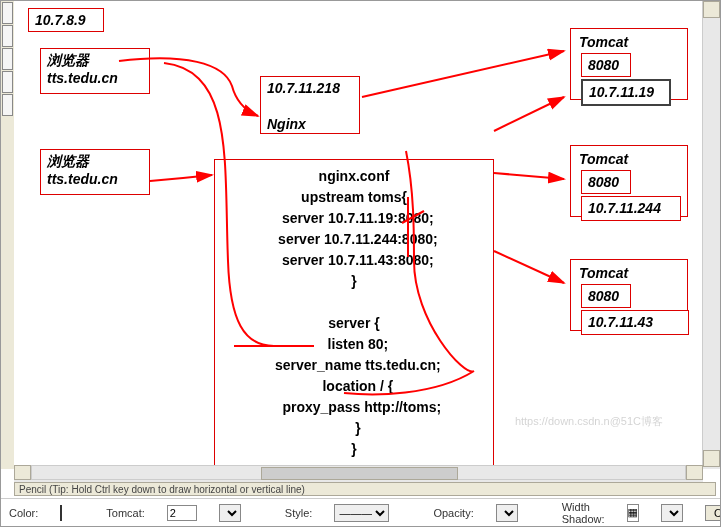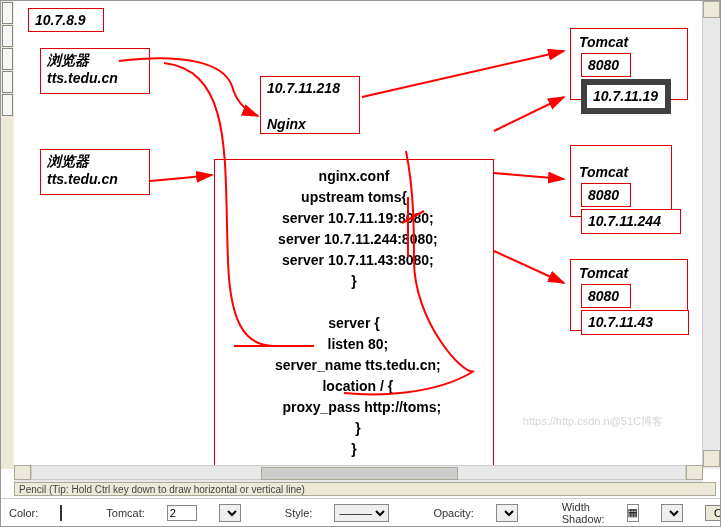--- a/index.html
+++ b/index.html
@@ -69,24 +69,24 @@
   listen 80;
   server_name tts.tedu.cn;
   location / {
     proxy_pass http://toms;
   }
 }</div>
 
     <div class="box" style="left:556px;top:27px;width:118px;height:72px;padding:4px 8px;">
       <span>Tomcat</span>
       <div class="box" style="position:relative;left:2px;top:2px;width:50px;border:1px solid #d00;display:inline-block;">8080</div>
-      <div class="box" style="position:relative;left:2px;top:4px;width:90px;border:6px solid #404040;display:inline-block;">10.7.11.19</div>
+      <div class="box" style="position:relative;left:2px;top:4px;width:90px;border:2px solid #404040;display:inline-block;">10.7.11.19</div>
     </div>
 
-    <div class="box" style="left:556px;top:144px;width:102px;height:72px;padding:17px 8px;">
+    <div class="box" style="left:556px;top:144px;width:118px;height:72px;padding:4px 8px;">
       <span>Tomcat</span>
       <div class="box" style="position:relative;left:2px;top:2px;width:50px;border:1px solid #d00;display:inline-block;">8080</div>
       <div class="box" style="position:relative;left:2px;top:4px;width:100px;border:1px solid #d00;display:inline-block;">10.7.11.244</div>
     </div>
 
     <div class="box" style="left:556px;top:258px;width:118px;height:72px;padding:4px 8px;">
       <span>Tomcat</span>
       <div class="box" style="position:relative;left:2px;top:2px;width:50px;border:1px solid #d00;display:inline-block;">8080</div>
       <div class="box" style="position:relative;left:2px;top:4px;width:108px;border:1px solid #d00;display:inline-block;">10.7.11.43</div>
     </div>
@@ -113,21 +113,21 @@
       <path d="M150,62 C220,70 210,160 214,260 C216,320 230,345 260,345" stroke="#f00" stroke-width="2" fill="none"></path>
 
       <path d="M392,150 C400,190 400,230 400,260 C400,320 450,376 460,370 C420,395 360,395 330,392" stroke="#f00" stroke-width="2" fill="none"></path>
 
       <path d="M220,345 L300,345" stroke="#f00" stroke-width="2" fill="none"></path>
 
       <path d="M394,196 L394,256" stroke="#f00" stroke-width="2" fill="none"></path>
       <path d="M388,222 L410,210" stroke="#f00" stroke-width="2" fill="none"></path>
     </svg>
 
-    <div class="watermark">https://http.csdn.n@51C博客</div>
+    <div class="watermark">https://down.csdn.n@51C博客</div>
   </div>
 
   <div class="rscroll">
     <div class="btn"></div>
     <div style="height:432px;"></div>
     <div class="btn"></div>
   </div>
 
   <div class="hscroll">
     <div class="btn" style="float:left"></div>

